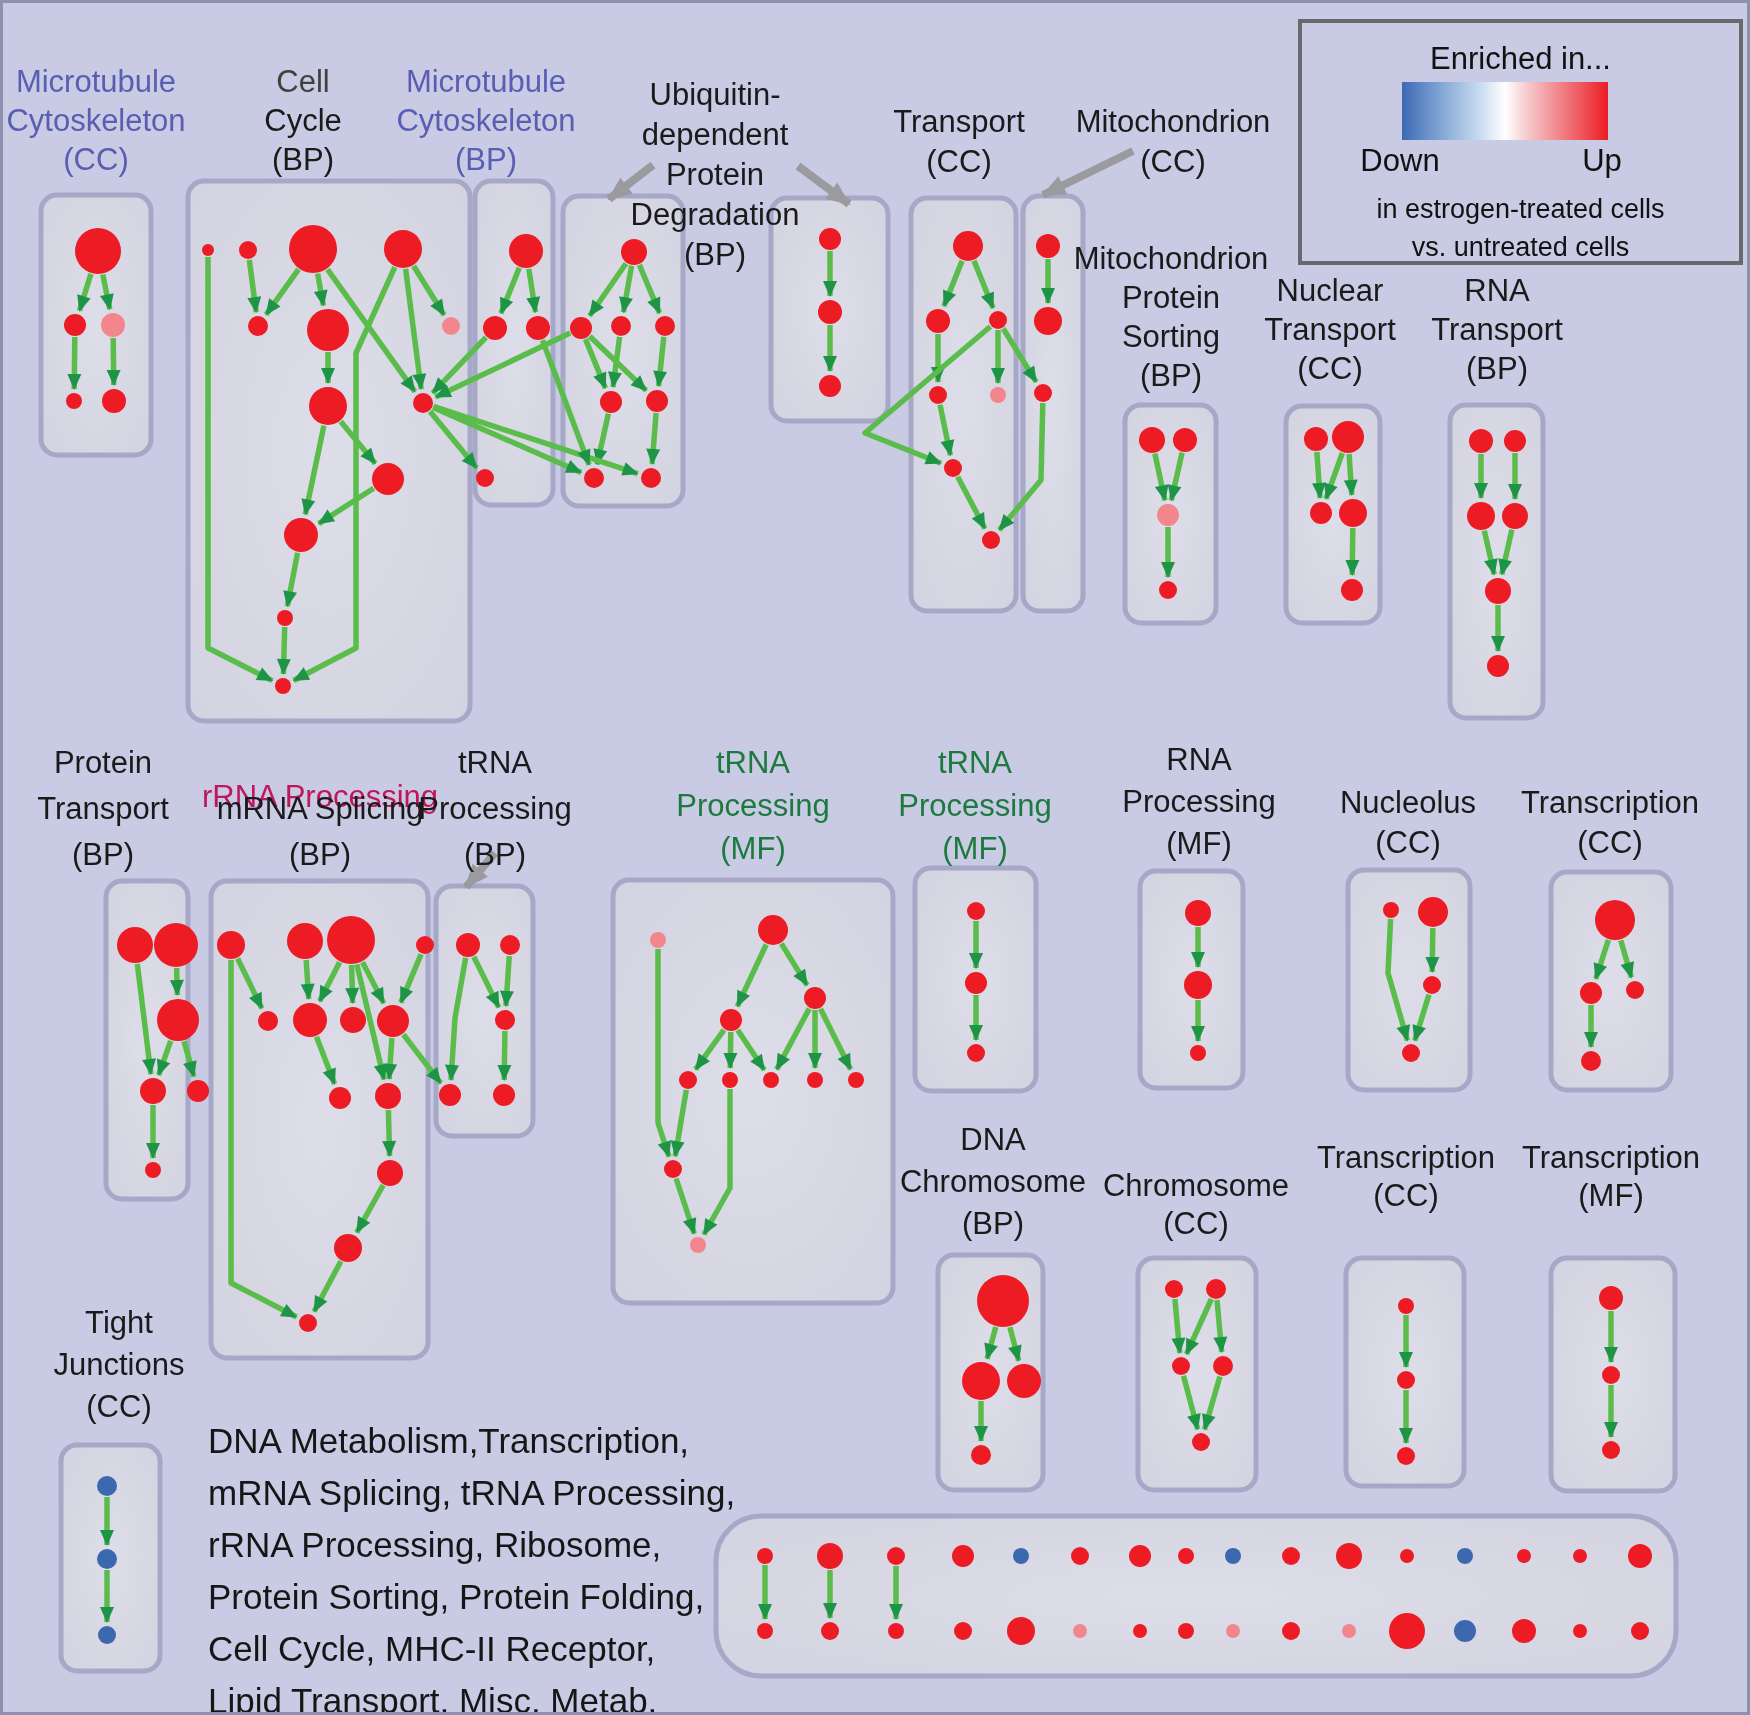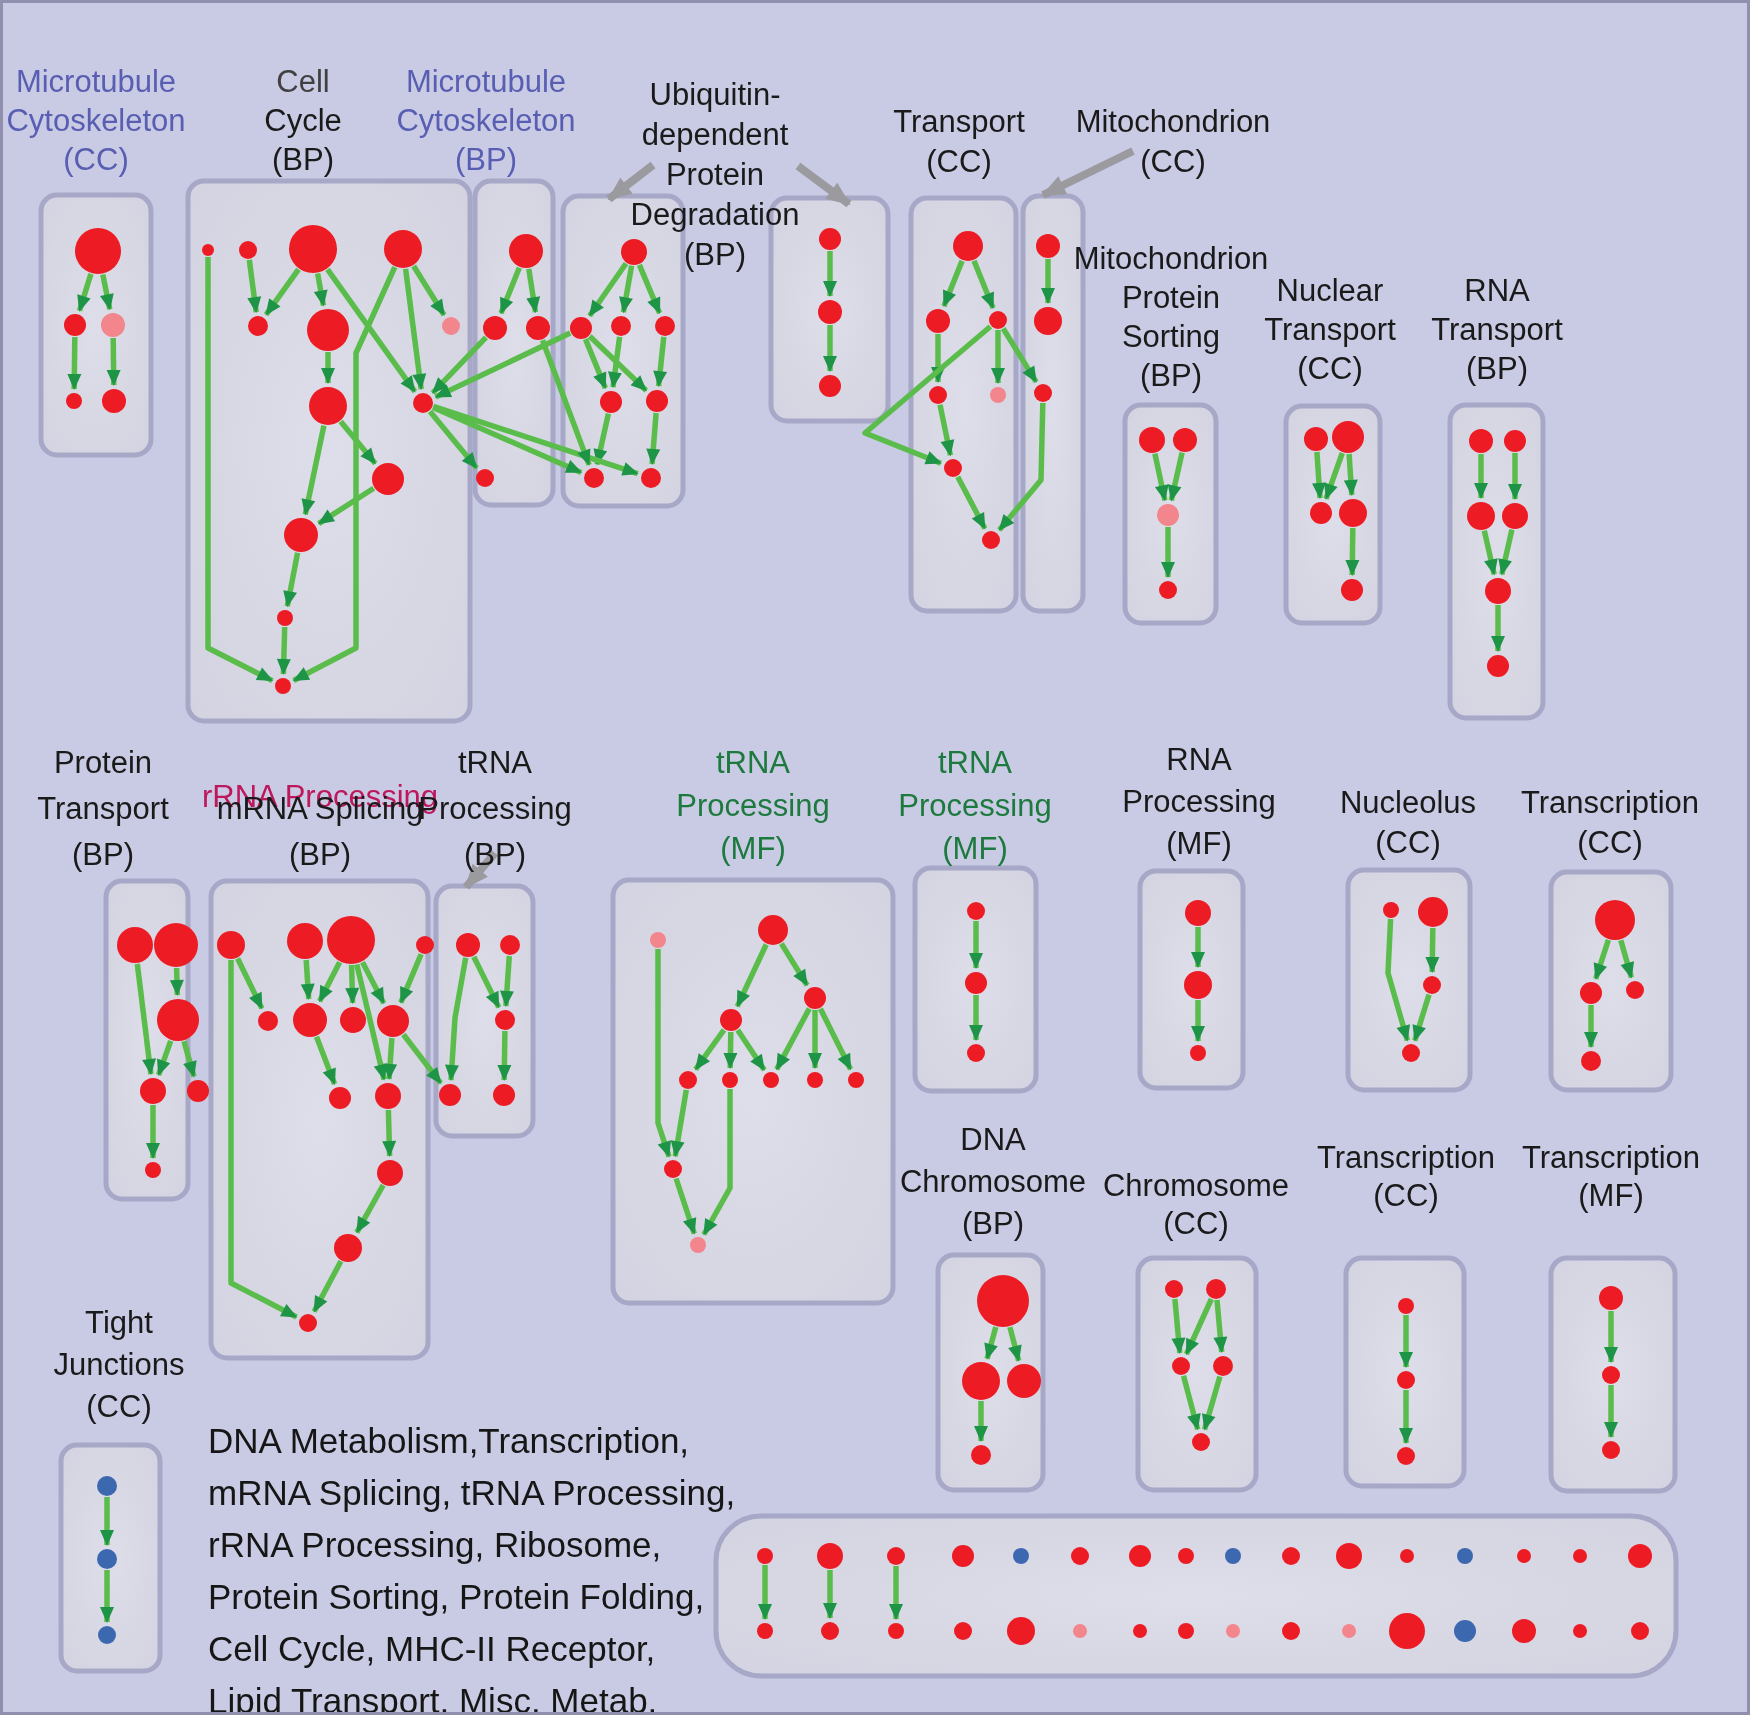--- a/index.html
+++ b/index.html
@@ -433,14 +433,22 @@
 
   <div class="annotation">
     <div>DNA Metabolism,Transcription,</div>
     <div>mRNA Splicing, tRNA Processing,</div>
     <div>rRNA Processing, Ribosome,</div>
     <div>Protein Sorting, Protein Folding,</div>
     <div>Cell Cycle, MHC-II Receptor,</div>
     <div>Lipid Transport, Misc. Metab.</div>
   </div>
 
+  <div class="legend">
+    <div class="legend-title">Enriched in...</div>
+    <div class="legend-bar"></div>
+    <div class="legend-down">Down</div>
+    <div class="legend-up">Up</div>
+    <div class="legend-cap1">in estrogen-treated cells</div>
+    <div class="legend-cap2">vs. untreated cells</div>
+  </div>
 
 </div>
 
 </body></html>

